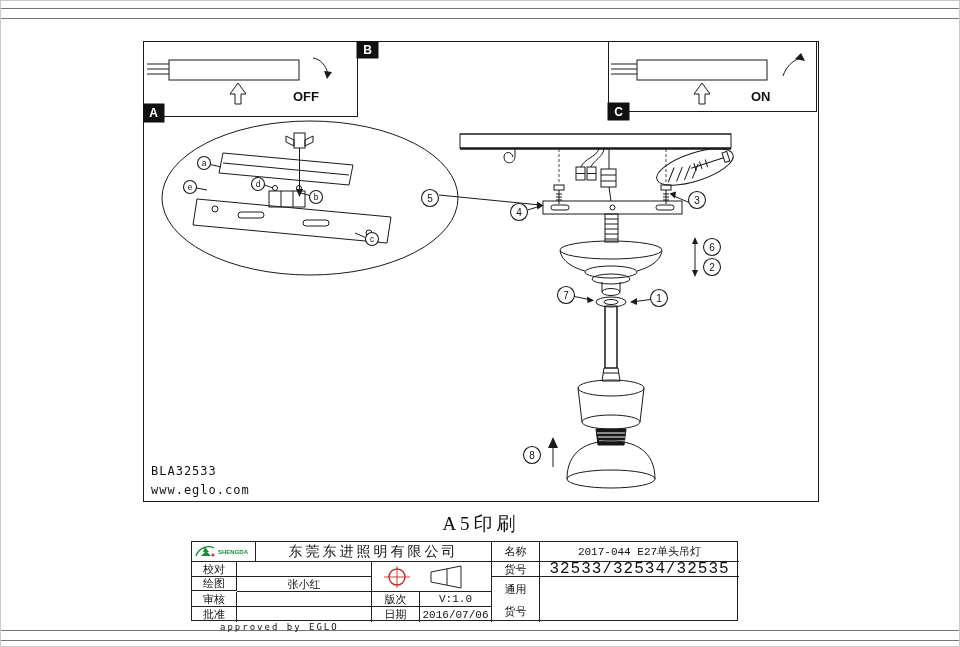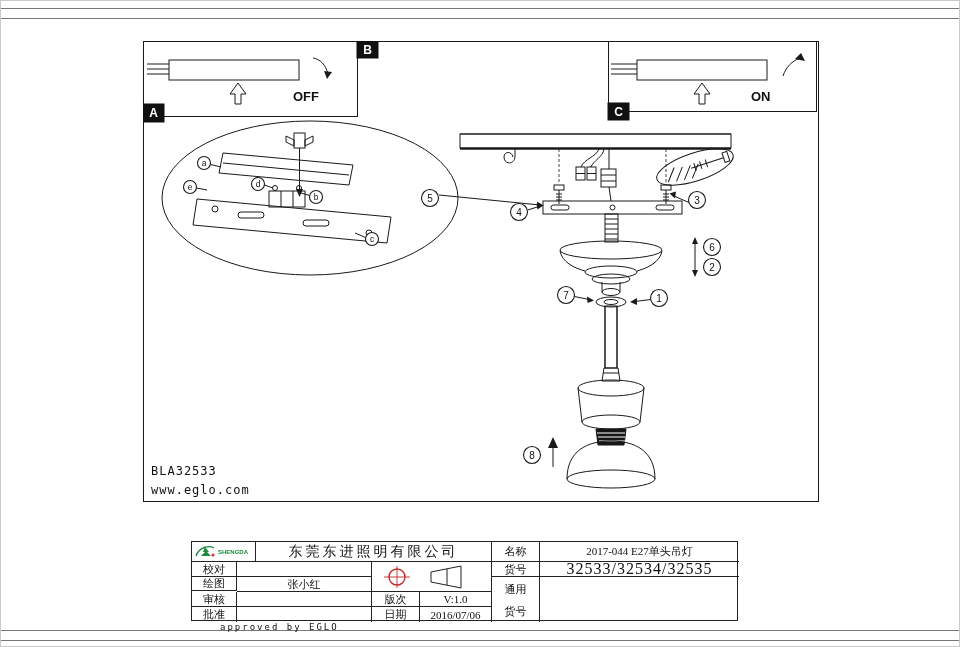--- a/index.html
+++ b/index.html
@@ -31,21 +31,21 @@
          font:19px "Liberation Serif",serif;letter-spacing:4px}
 
   
   .tb{position:absolute;left:190px;top:540px;width:547px;height:80px;border:1.5px solid #222;box-sizing:border-box}
   .cell{position:absolute;box-sizing:border-box;border-right:1px solid #222;border-bottom:1px solid #222;
         display:flex;align-items:center;justify-content:center;font:11px "Liberation Sans",sans-serif;
         overflow:hidden;white-space:nowrap}
   .cell.noR{border-right:none}
   .cell.noB{border-bottom:none}
   .company{font:14px "Liberation Serif",serif;letter-spacing:3px}
-  .monov{font-family:Liberation Serif, serif}
+  .monov{font-family:Liberation Mono, monospace}
   .stack{flex-direction:column;justify-content:center;gap:10px;line-height:12px}
   .approved{position:absolute;left:219px;top:621px;font:9px "DejaVu Sans Mono",monospace;letter-spacing:2px}
 </style>
 </head>
 <body>
 
 <div class="page">
 
   <div class="rule" style="top:7px"></div>
   <div class="rule" style="top:17px"></div>
@@ -302,20 +302,21 @@
       <polygon class="ah" points="494,257 487,261 494,264"></polygon>
     </g>
     <g>
       <circle class="bln" cx="389" cy="414" r="8.5"></circle>
       <text class="blt" x="389" y="414">8</text>
     </g>
   </svg>
 
   <div class="code">BLA32533</div>
   <div class="site">www.eglo.com</div>
+  <div class="print">A5印刷</div>
 
   <div class="tb">
 
     <div class="cell" style="left:0;top:0;width:64px;height:20px">
       <svg width="62" height="18" viewBox="0 0 62 18">
         <path d="M3,13 C6,4 16,2 21,5" fill="none" stroke="#1d8a3c" stroke-width="1.4"></path>
         <polygon points="12,4 16,9 14,9 18,13 8,13 12,9 10,9" fill="#1d8a3c"></polygon>
         <circle cx="20" cy="12" r="1.5" fill="#c83232"></circle>
         <text x="25" y="11" font-size="6" font-weight="bold" fill="#1d8a3c" font-family="Liberation Sans, sans-serif">SHENGDA</text>
       </svg>

